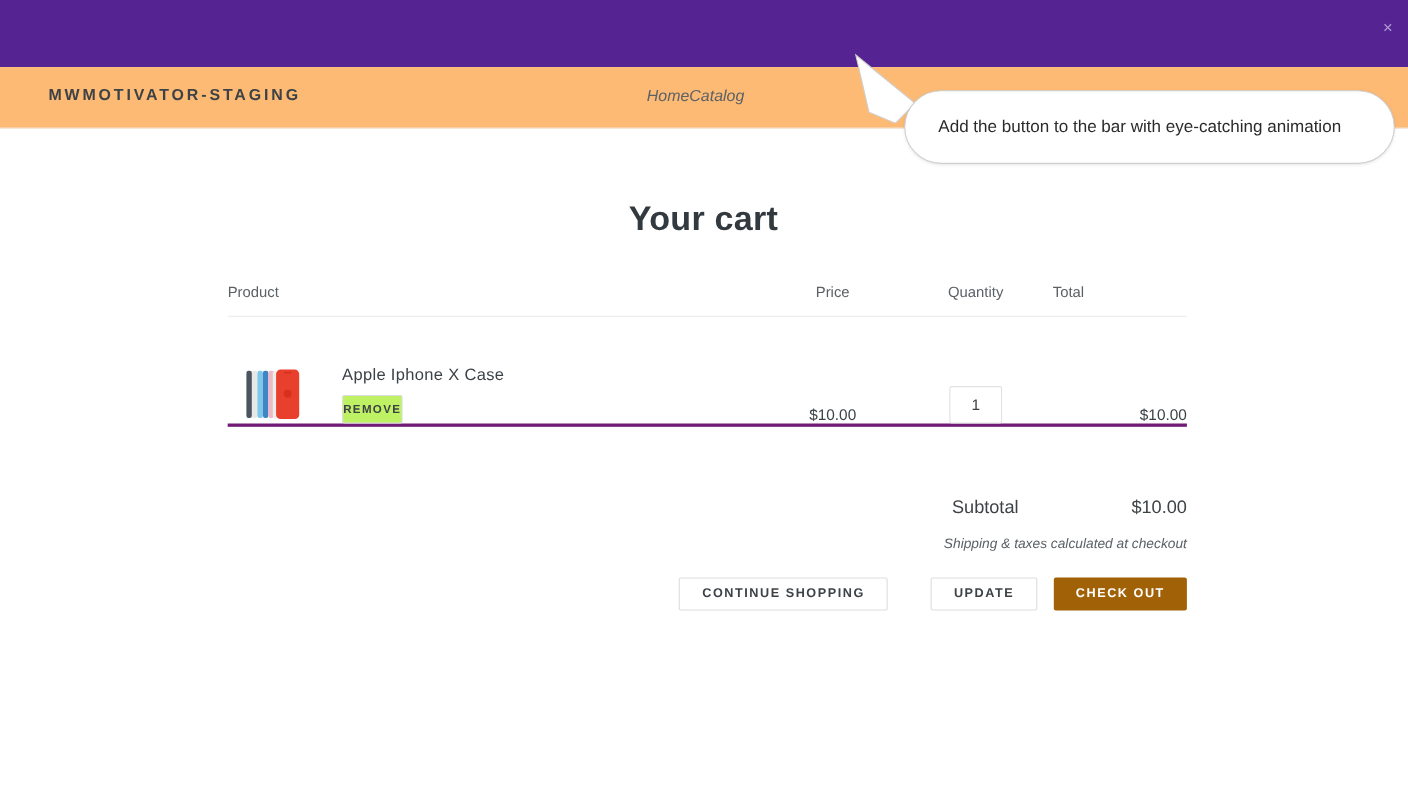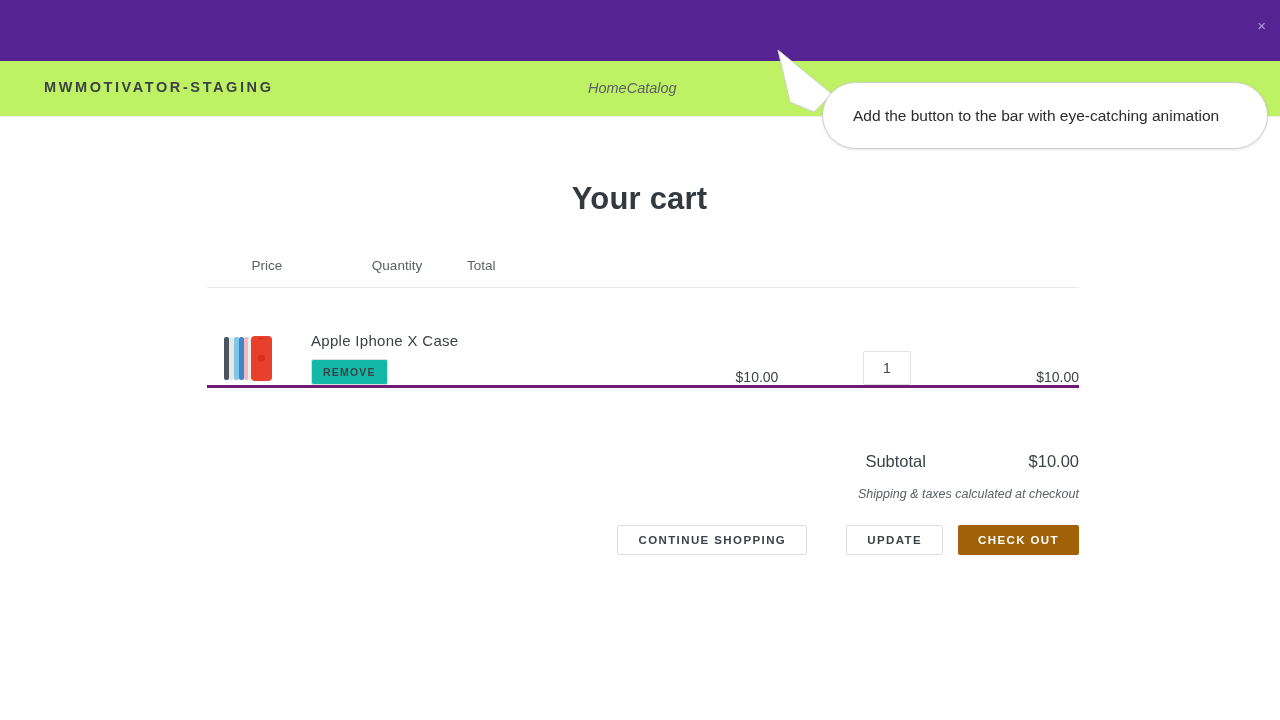--- a/index.html
+++ b/index.html
@@ -85,21 +85,21 @@
     height: 70px;
     z-index: 29;
     pointer-events: none;
   }
 
   
   #site-header {
     position: absolute;
     top: 61px; left: 0;
     width: 1280px; height: 56px;
-    background: #bef264;
+    background: #fdba74;
     border-bottom: 1px solid #f0f0f0;
   }
   #brand {
     position: absolute;
     left: 44px; top: 18px;
     font-size: 14.5px;
     font-weight: bold;
     letter-spacing: 2.6px;
     color: #3d4246;
     cursor: pointer;
@@ -170,27 +170,27 @@
   #prod-name {
     font-size: 15px;
     color: #3d4246;
     letter-spacing: 0.3px;
     cursor: pointer;
   }
   #remove-btn {
     margin-top: 10px;
     display: inline-block;
     border: 1px solid #dddddd;
-    background: #14b8a6;
+    background: #bef264;
     color: #3d4246;
     font-family: "Liberation Sans", sans-serif;
     font-size: 10.5px;
     font-weight: bold;
     letter-spacing: 1.2px;
-    padding: 6px 11px;
+    padding: 6px 0;
     cursor: pointer;
     border-radius: 2px;
   }
   .price-cell { width: 120px; text-align: center; font-size: 14px; color: #3d4246; }
   .qty-cell   { width: 140px; text-align: center; }
   #qty-input {
     width: 48px; height: 34px;
     border: 1px solid #e2e2e2;
     background: #ffffff;
     text-align: center;
@@ -275,20 +275,21 @@
   <nav id="main-nav">
     <a>Home</a>
     <a>Catalog</a>
   </nav>
 </div>
 
 <h1 id="cart-title">Your cart</h1>
 
 <div id="cart-wrap">
   <div class="cart-head">
+    <div class="col-product">Product</div>
     <div class="col-price">Price</div>
     <div class="col-qty">Quantity</div>
     <div class="col-total">Total</div>
   </div>
 
   <div class="cart-row">
     <div class="prod-cell">
       <div id="prod-thumb">
         <svg width="50" height="53" viewBox="0 0 50 53">
           <rect class="case-stack" x="1" y="5" width="5" height="43" rx="2" fill="#4a5560"></rect>

